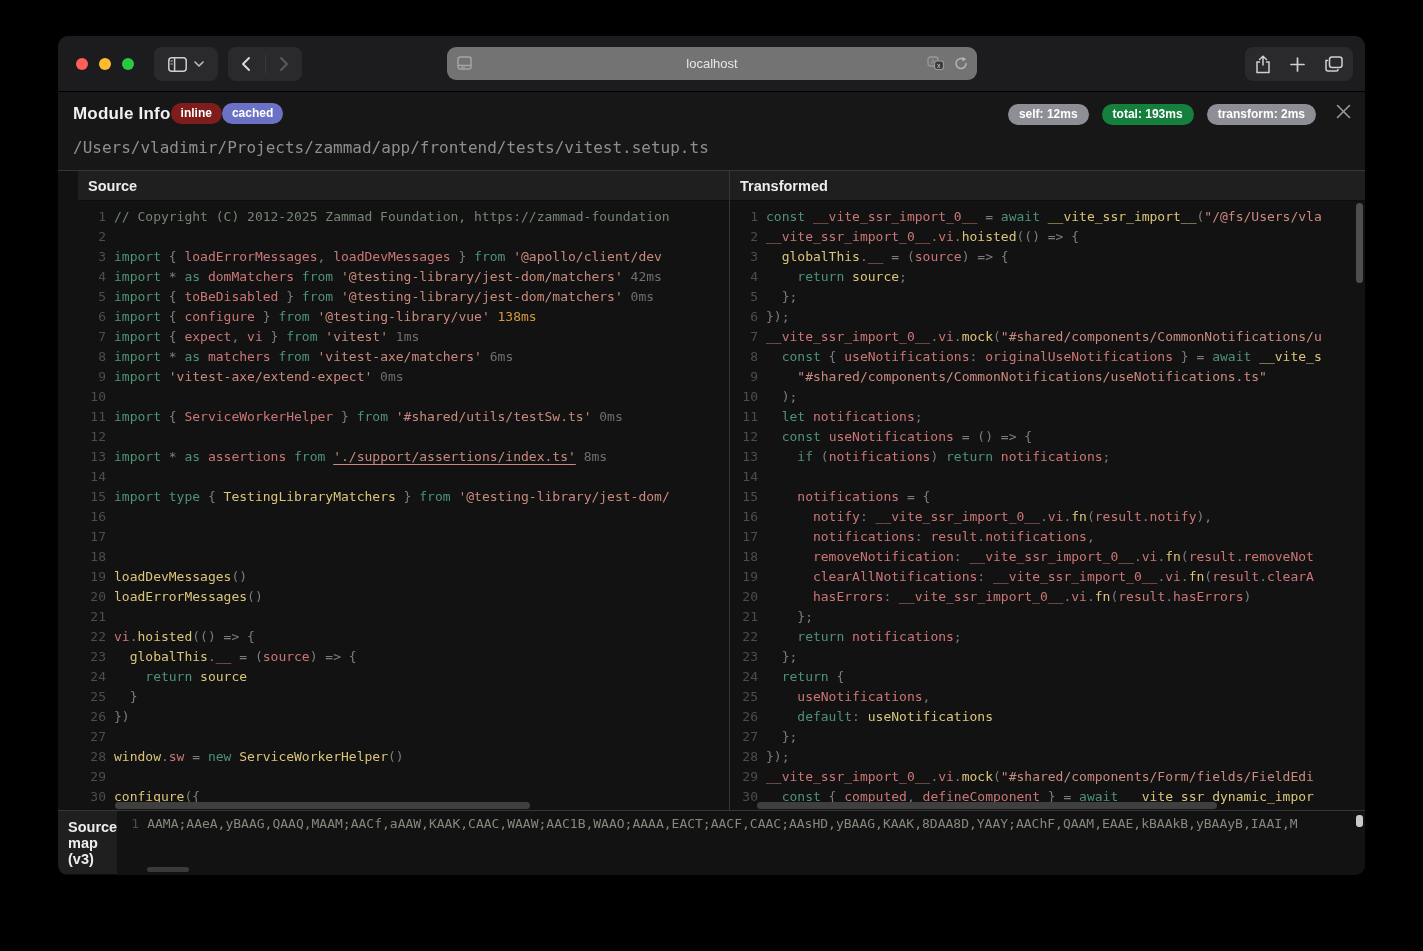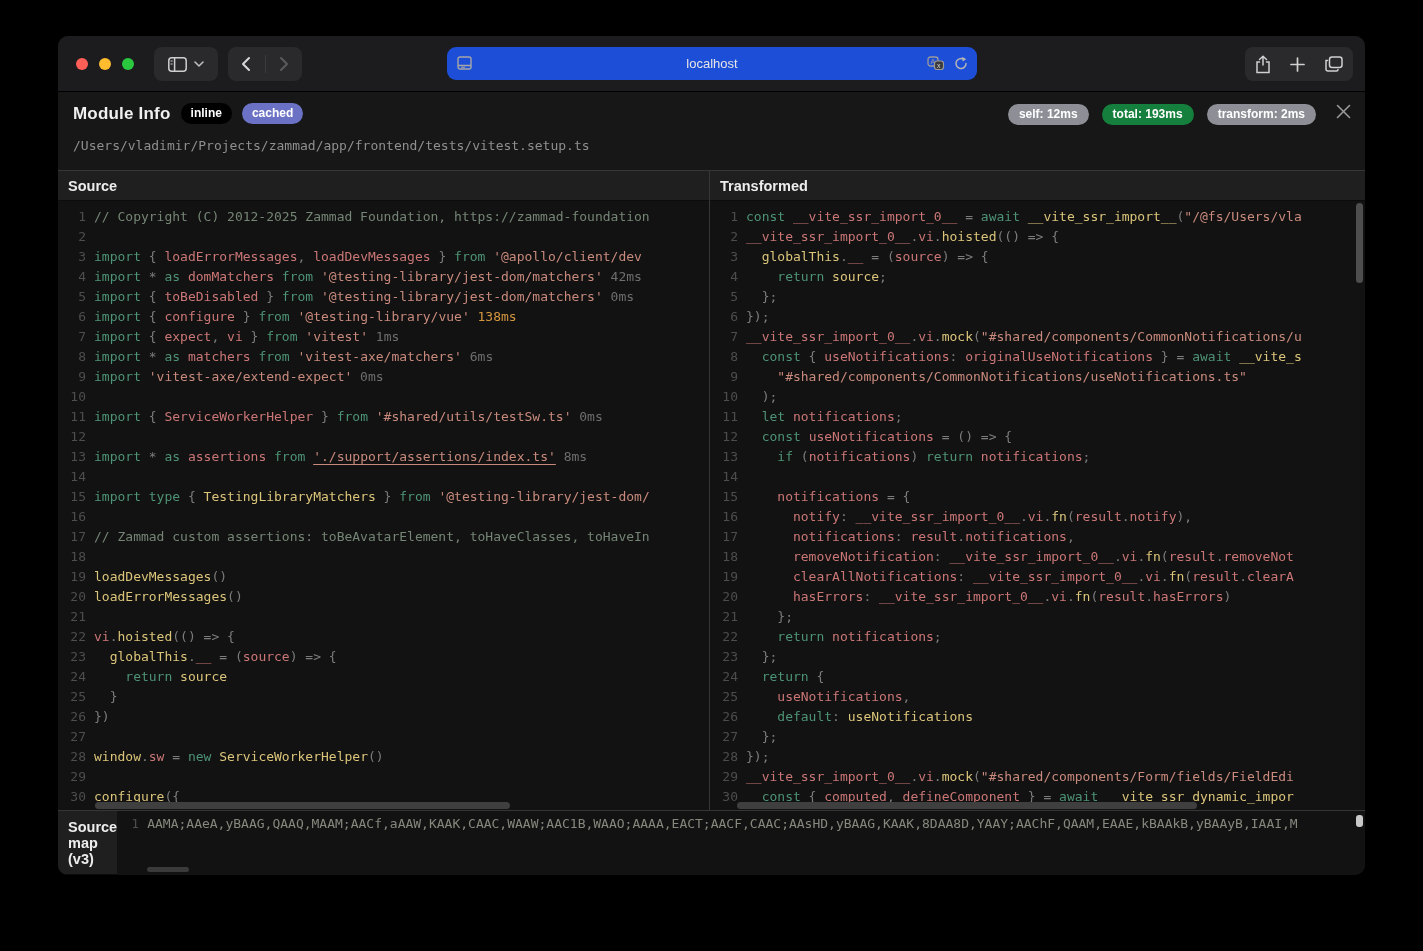--- a/index.html
+++ b/index.html
@@ -12,44 +12,44 @@
   .toolbar { flex:0 0 56px; background:#1c1c1e; position:relative; border-bottom:1px solid #000; }
   .traffic { position:absolute; left:18px; top:22px; display:flex; gap:11px; }
   .light { width:12px; height:12px; border-radius:50%; }
   .tb-btn { position:absolute; top:11px; height:34px; background:#2a2a2c; border-radius:8px;
     display:flex; align-items:center; justify-content:center; color:#cfcfcf; }
   .sidebar-group { left:96px; width:64px; gap:7px; }
   .nav-group { left:170px; width:74px; }
   .nav-half { width:37px; height:100%; display:flex; align-items:center; justify-content:center; }
   .nav-divider { width:1px; height:18px; background:#3b3b3d; }
   .addressbar { position:absolute; left:389px; top:11px; width:530px; height:33px;
-    background:#1d4ed8; border-radius:9px;text-align:center; }
+    background:#737373; border-radius:9px;text-align:center; }
   .addr-icon-left { position:absolute; left:10px; top:9px; }
   .addr-url { position:absolute; left:0; right:0; top:0; bottom:0; display:flex; align-items:center;
     justify-content:center; color:#e6e6e6; font-size:13px; }
   .addr-right { position:absolute; right:9px; top:0; height:100%; display:flex; align-items:center; gap:9px; }
   .right-group { right:12px; width:108px; justify-content:space-around; }
 
   
   .module-header { flex:0 0 79px; background:#171717; position:relative; border-bottom:1px solid #363636; }
-  .mh-title-row { position:absolute; left:15px; top:11px; display:flex; align-items:center; gap:10px; }
+  .mh-title-row { position:absolute; left:15px; top:11px; display:flex; align-items:center; }
   .mh-title { font-size:17px; font-weight:bold; color:#f0f0f0; letter-spacing:.2px; }
   .badge { font-size:12px; font-weight:bold; color:#fff; padding:3px 10px 4px; border-radius:11px; }
-  .badge-inline { background:#000000; }
+  .badge-inline { background:#7f1d1d; }
   .badge-cached { background:#6b71c4; }
   .mh-stats { position:absolute; right:49px; top:12px; display:flex; gap:13px; }
   .pill { font-size:12px; font-weight:bold; color:#fff; padding:3px 11px 4px; border-radius:11px; background:#8e8e96; }
   .pill-orange { background:#15803d; }
   .mh-close { position:absolute; right:12px; top:9px; width:20px; height:20px; display:flex;
     align-items:center; justify-content:center; cursor:pointer; }
   .mh-path { position:absolute; left:15px; top:46px; font-family:"DejaVu Sans Mono",monospace;
-    font-size:13px; color:#8f8f8f; }
-
-  
-  .panels { flex:1 1 auto; display:flex; min-height:0; }
+    font-size:16px; color:#8f8f8f; }
+
+  
+  .panels { flex:1 1 auto; display:flex; min-height:0;margin-left:20px; }
   .panel { min-width:0; display:flex; flex-direction:column; }
   .panel-source { flex:0 0 652px; border-right:1px solid #363636; }
   .panel-transformed { flex:1 1 auto; }
   .panel-header { flex:0 0 30px; background:#1f1f1f; display:flex; align-items:center;
     padding-left:10px; font-size:14.5px; font-weight:bold; color:#ededed; border-bottom:1px solid #0c0c0c; }
   .code-wrap { position:relative; flex:1 1 auto; overflow:hidden; background:#121212; }
   .code { padding-top:6px; }
   .code-line { display:flex; height:20px; line-height:20px; white-space:pre;
     font-family:"DejaVu Sans Mono",monospace; font-size:13px; }
   .ln { flex:0 0 28px; text-align:right; color:#4d4d4d; margin-right:8px; user-select:none; }
@@ -204,21 +204,21 @@
             <div class="code-line"><span class="ln">7</span><span><span class="tk-k">import</span><span class="tk-p"> { </span><span class="tk-v">expect</span><span class="tk-p">, </span><span class="tk-v">vi</span><span class="tk-p"> } </span><span class="tk-k">from</span><span class="tk-p"> </span><span class="tk-s">'vitest'</span><span class="tk-t"> 1ms</span></span></div>
             <div class="code-line"><span class="ln">8</span><span><span class="tk-k">import</span><span class="tk-p"> * </span><span class="tk-k">as</span><span class="tk-p"> </span><span class="tk-v">matchers</span><span class="tk-p"> </span><span class="tk-k">from</span><span class="tk-p"> </span><span class="tk-s">'vitest-axe/matchers'</span><span class="tk-t"> 6ms</span></span></div>
             <div class="code-line"><span class="ln">9</span><span><span class="tk-k">import</span><span class="tk-p"> </span><span class="tk-s">'vitest-axe/extend-expect'</span><span class="tk-t"> 0ms</span></span></div>
             <div class="code-line"><span class="ln">10</span><span></span></div>
             <div class="code-line"><span class="ln">11</span><span><span class="tk-k">import</span><span class="tk-p"> { </span><span class="tk-v">ServiceWorkerHelper</span><span class="tk-p"> } </span><span class="tk-k">from</span><span class="tk-p"> </span><span class="tk-s">'#shared/utils/testSw.ts'</span><span class="tk-t"> 0ms</span></span></div>
             <div class="code-line"><span class="ln">12</span><span></span></div>
             <div class="code-line"><span class="ln">13</span><span><span class="tk-k">import</span><span class="tk-p"> * </span><span class="tk-k">as</span><span class="tk-p"> </span><span class="tk-v">assertions</span><span class="tk-p"> </span><span class="tk-k">from</span><span class="tk-p"> </span><span class="tk-ln">'./support/assertions/index.ts'</span><span class="tk-t"> 8ms</span></span></div>
             <div class="code-line"><span class="ln">14</span><span></span></div>
             <div class="code-line"><span class="ln">15</span><span><span class="tk-k">import</span><span class="tk-p"> </span><span class="tk-k">type</span><span class="tk-p"> { </span><span class="tk-f">TestingLibraryMatchers</span><span class="tk-p"> } </span><span class="tk-k">from</span><span class="tk-p"> </span><span class="tk-s">'@testing-library/jest-dom/</span></span></div>
             <div class="code-line"><span class="ln">16</span><span></span></div>
-            <div class="code-line"><span class="ln">17</span><span><span class="tk-c">// Zammad custom assertions: toBeAvatarElement, toHaveClasses, toHaveIn</span></span></div>
+            <div class="code-line"><span class="ln">17</span></div>
             <div class="code-line"><span class="ln">18</span><span></span></div>
             <div class="code-line"><span class="ln">19</span><span><span class="tk-f">loadDevMessages</span><span class="tk-p">()</span></span></div>
             <div class="code-line"><span class="ln">20</span><span><span class="tk-f">loadErrorMessages</span><span class="tk-p">()</span></span></div>
             <div class="code-line"><span class="ln">21</span><span></span></div>
             <div class="code-line"><span class="ln">22</span><span><span class="tk-v">vi</span><span class="tk-p">.</span><span class="tk-f">hoisted</span><span class="tk-p">(() =&gt; {</span></span></div>
             <div class="code-line"><span class="ln">23</span><span><span class="tk-p">  </span><span class="tk-f">globalThis</span><span class="tk-p">.</span><span class="tk-v">__</span><span class="tk-p"> = (</span><span class="tk-v">source</span><span class="tk-p">) =&gt; {</span></span></div>
             <div class="code-line"><span class="ln">24</span><span><span class="tk-p">    </span><span class="tk-k">return</span><span class="tk-p"> </span><span class="tk-f">source</span></span></div>
             <div class="code-line"><span class="ln">25</span><span><span class="tk-p">  }</span></span></div>
             <div class="code-line"><span class="ln">26</span><span><span class="tk-p">})</span></span></div>
             <div class="code-line"><span class="ln">27</span><span></span></div>

